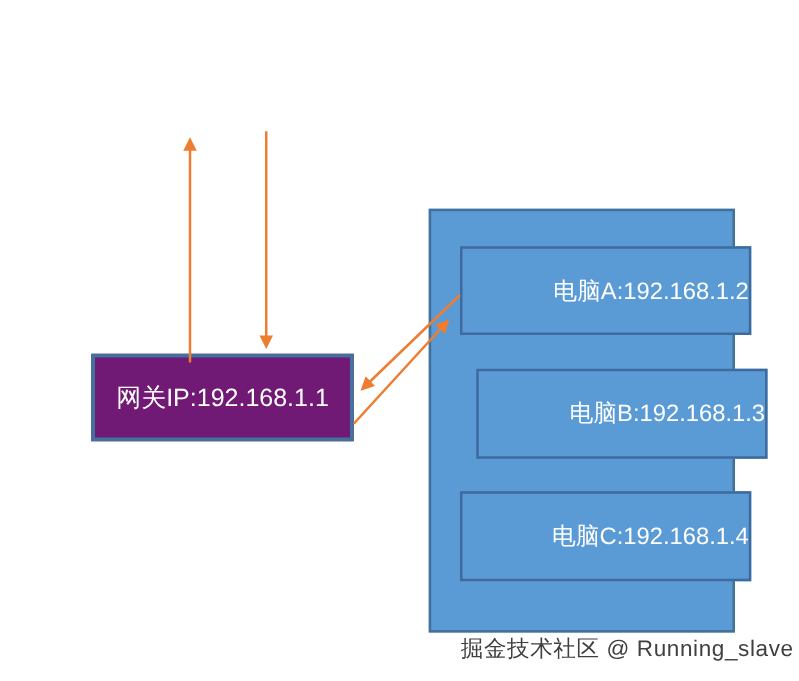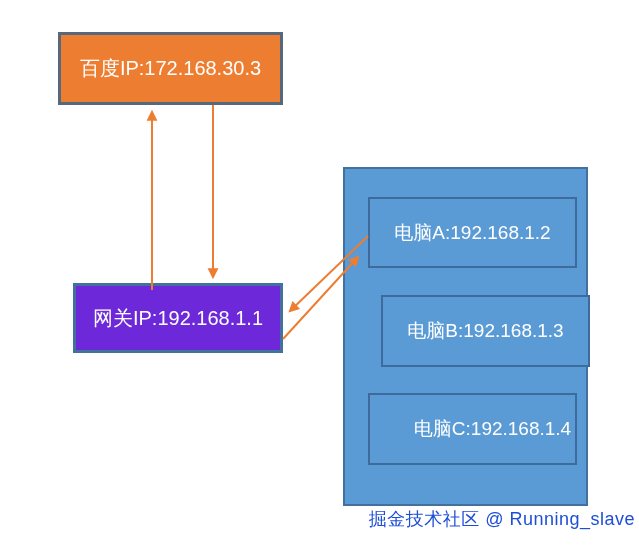--- a/index.html
+++ b/index.html
@@ -26,21 +26,21 @@
   .box-baidu {
     left: 58px; top: 32px;
     width: 225px; height: 73px;
     background: #ED7D31;
     border: 3px solid #56687B;
     font-size: 20px;
   }
   .box-gateway {
     left: 73px; top: 283px;
     width: 210px; height: 70px;
-    background: #6d28d9;
+    background: #701a75;
     border: 3px solid #41719C;
     font-size: 20px;
   }
   .lan-title {
     position: absolute;
     left: 343px; top: 133px;
     width: 245px; height: 26px;
     text-align: center;
     color: #3d3d3d;
     font-size: 18px;
@@ -51,52 +51,50 @@
     box-sizing: border-box;
     left: 343px; top: 167px;
     width: 245px; height: 339px;
     background: #5B9BD5;
     border: 2px solid #41719C;
   }
   .box-pc {
     background: #5B9BD5;
     border: 2px solid #3F6A9D;
     font-size: 19px;
-    width: 209px;
+    width: 233px;
     height: 71px;
+    justify-content: flex-end;
   }
   .box-pc-a { left: 368px; top: 197px; }
   .box-pc-b { left: 368px; top: 295px; height: 72px; margin-left: 13px; }
   .box-pc-c { left: 368px; top: 393px; height: 72px; padding-left: 40px; }
   .arrows {
     position: absolute;
     left: 0; top: 0;
     width: 639px; height: 545px;
     pointer-events: none;
   }
   .arrows line {
     stroke: #ED7D31;
     stroke-width: 2;
   }
   .watermark {
     position: absolute;
     right: 4px; top: 507px;
     font-size: 18px;
-    color: #1d4ed8;
+    color: #404040;
     letter-spacing: 0.5px;
   }
 </style>
 </head>
 <body>
 
 <div class="canvas">
 
-  <div class="box box-baidu">
-    <span>百度IP:172.168.30.3</span>
-  </div>
 
   <div class="box box-gateway">
     <span>网关IP:192.168.1.1</span>
   </div>
 
 
   <div class="box-lan"></div>
 
   <div class="box box-pc box-pc-a">
     <span>电脑A:192.168.1.2</span>

